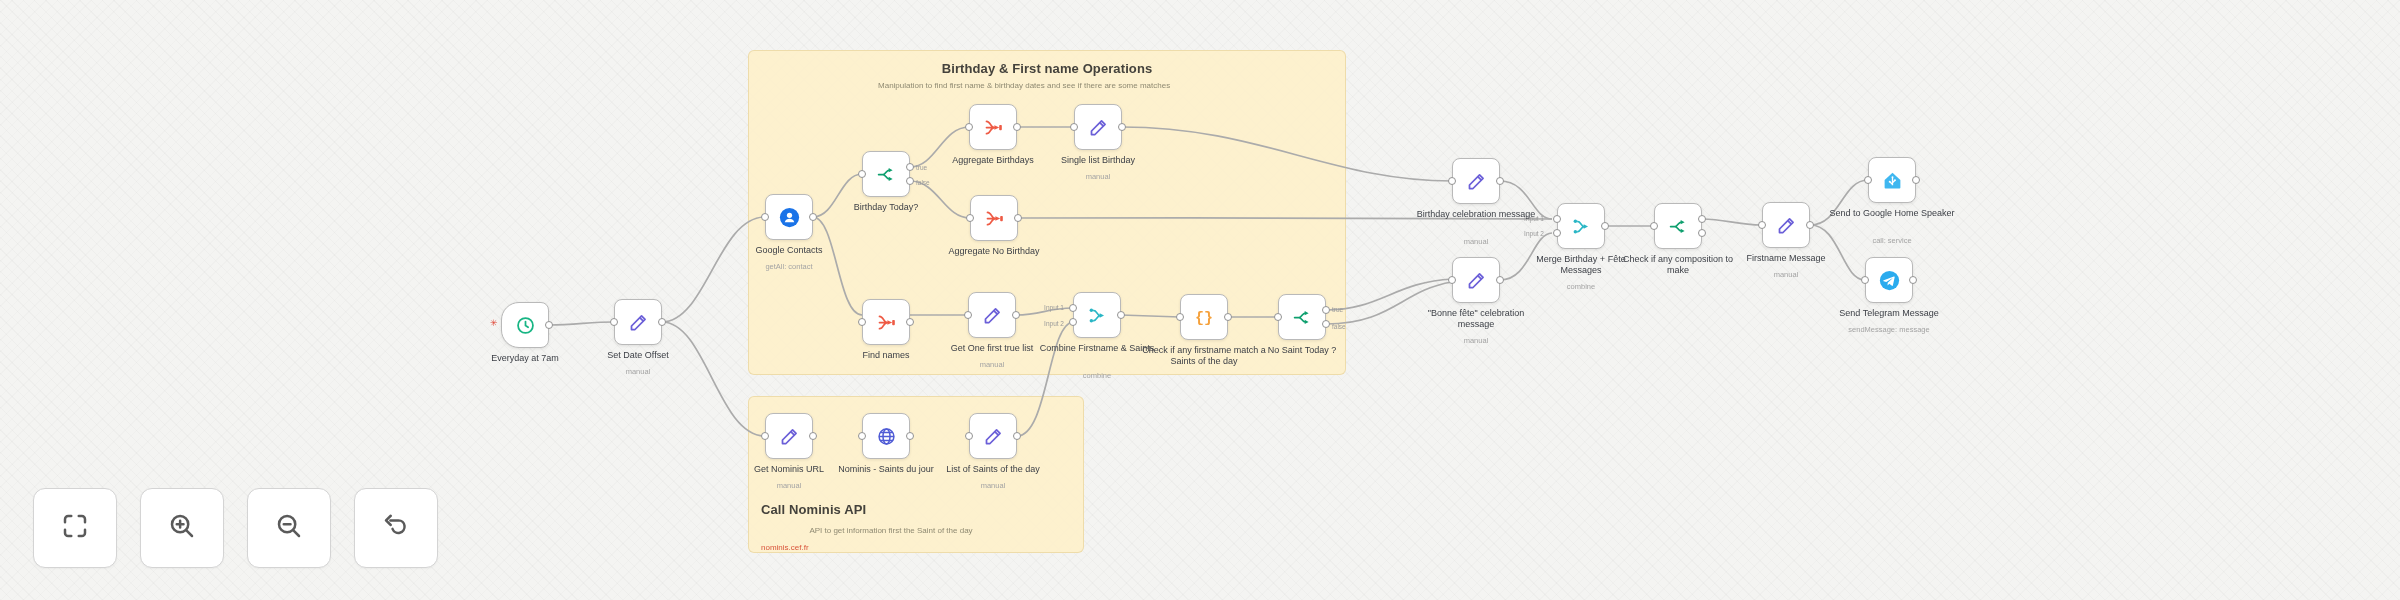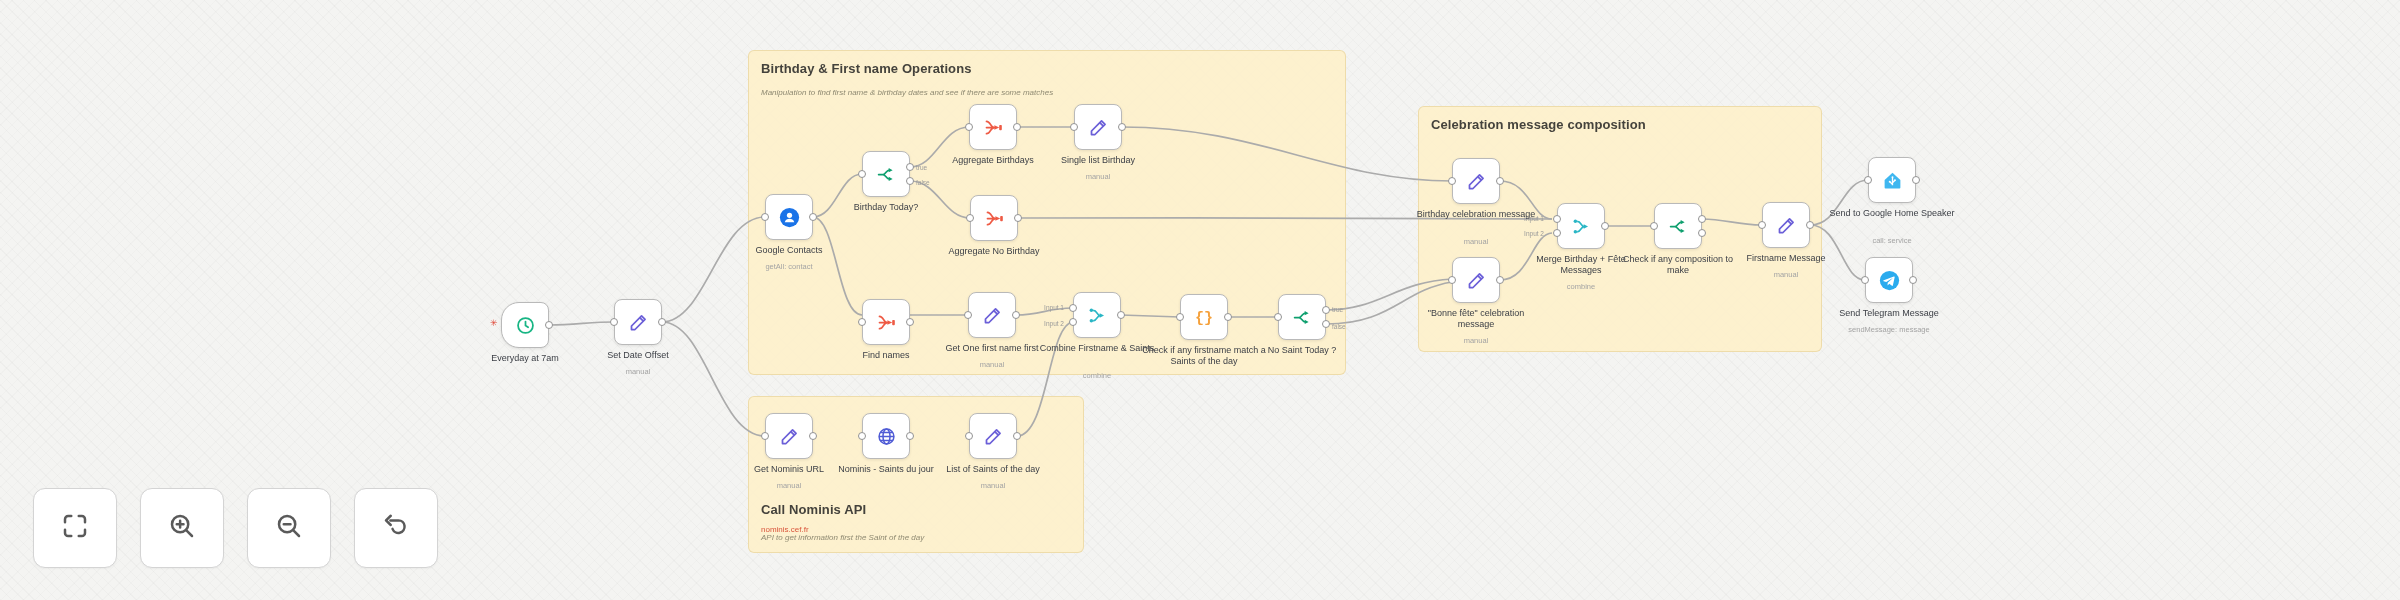--- a/index.html
+++ b/index.html
@@ -11,24 +11,24 @@
     background-color: #f4f4f2;
     background-image:
       repeating-linear-gradient(45deg, rgba(0,0,0,0.022) 0 1px, transparent 1px 8px),
       repeating-linear-gradient(-45deg, rgba(0,0,0,0.016) 0 1px, transparent 1px 8px);
   }
 
   
   .group {
     position: absolute; background: rgba(253,240,203,0.92);
     border: 1px solid rgba(226,203,140,0.55); border-radius: 6px;
-    padding: 10px 12px; z-index: 1;
+    padding: 10px 12px; z-index: 1; text-align: center;
   }
   .group-title { font-size: 13px; font-weight: bold; color: #44423c; letter-spacing: .1px; }
-  .group-note  { font-size: 8px; color: #8f8a72; margin-top: 11px; line-height: 1.45; max-width: 92%; font-style: italic; }
+  .group-note  { font-size: 8px; color: #8f8a72; margin-top: 4px; line-height: 1.45; max-width: 92%; }
   .group-link  { font-size: 8px; color: #d9543b; margin-top: 2px; }
 
   
   #wires { position: absolute; left: 0; top: 0; z-index: 2; }
   #wires path { fill: none; stroke: #ababab; stroke-width: 1.7; }
   #wires .portlabel { font-size: 6.5px; fill: #9a9a9a; font-family: "Liberation Sans", sans-serif; }
 
   
   .node { position: absolute; width: 48px; height: 46px; z-index: 3; }
   .node-box {
@@ -78,26 +78,23 @@
 
 
   <div class="group" style="left:748px;top:50px;width:598px;height:325px">
     <div class="group-title">Birthday &amp; First name Operations</div>
     <div class="group-note">Manipulation to find first name &amp; birthday dates and see if there are some matches</div>
   </div>
 
   <div class="group" style="left:748px;top:396px;width:336px;height:157px">
     <div class="group-title" style="position:absolute;left:12px;top:105px">Call Nominis API</div>
     <div class="group-note" style="position:absolute;left:12px;top:124px;width:260px">API to get information first the Saint of the day</div>
-    <div class="group-link" style="position:absolute;left:12px;top:126px">nominis.cef.fr</div>
-  </div>
-
-  <div class="group" style="left:1418px;top:106px;width:404px;height:246px">
-    <div class="group-title">Celebration message composition</div>
-  </div>
+    <div class="group-link" style="position:absolute;left:12px;top:144px">nominis.cef.fr</div>
+  </div>
+
 
   <svg id="wires" width="2400" height="600">
     <path d="M549,325 C575,325 590,322 614,322"></path>
     <path d="M662,322 C706,322 718,217 765,217"></path>
     <path d="M662,322 C706,322 718,436 765,436"></path>
     <path d="M813,217 C836,217 840,174 862,174"></path>
     <path d="M813,217 C836,217 838,315 862,315"></path>
     <path d="M910,167 C936,167 942,127 969,127"></path>
     <path d="M910,181 C938,181 944,218 970,218"></path>
     <path d="M1018,127 L1074,127"></path>
@@ -251,21 +248,21 @@
     <div class="node-box">
         <span>
       <svg viewBox="0 0 24 24">
             <path d="M15.5 4.5l4 4L8 20H4v-4L15.5 4.5z" fill="none" stroke="#6b5fd8" stroke-width="2" stroke-linejoin="round"></path>
             <path d="M13.5 6.5l4 4" stroke="#6b5fd8" stroke-width="2"></path>
           </svg>
         </span>
       <span class="port in"></span>
       <span class="port out"></span>
     </div>
-    <div class="node-label">Get One first name first</div>
+    <div class="node-label">Get One first true list</div>
     <div class="node-sub one-line">manual</div>
   </div>
 
   <div class="node" style="left:1073px;top:292px">
     <div class="node-box">
         <span>
       <svg viewBox="0 0 24 24">
             <circle cx="5" cy="6" r="2" fill="#29b6c5"></circle>
             <circle cx="5" cy="18" r="2" fill="#29b6c5"></circle>
             <path d="M7 6c5 0 4 6 8 6M7 18c5 0 4-6 8-6" fill="none" stroke="#29b6c5" stroke-width="2"></path>

